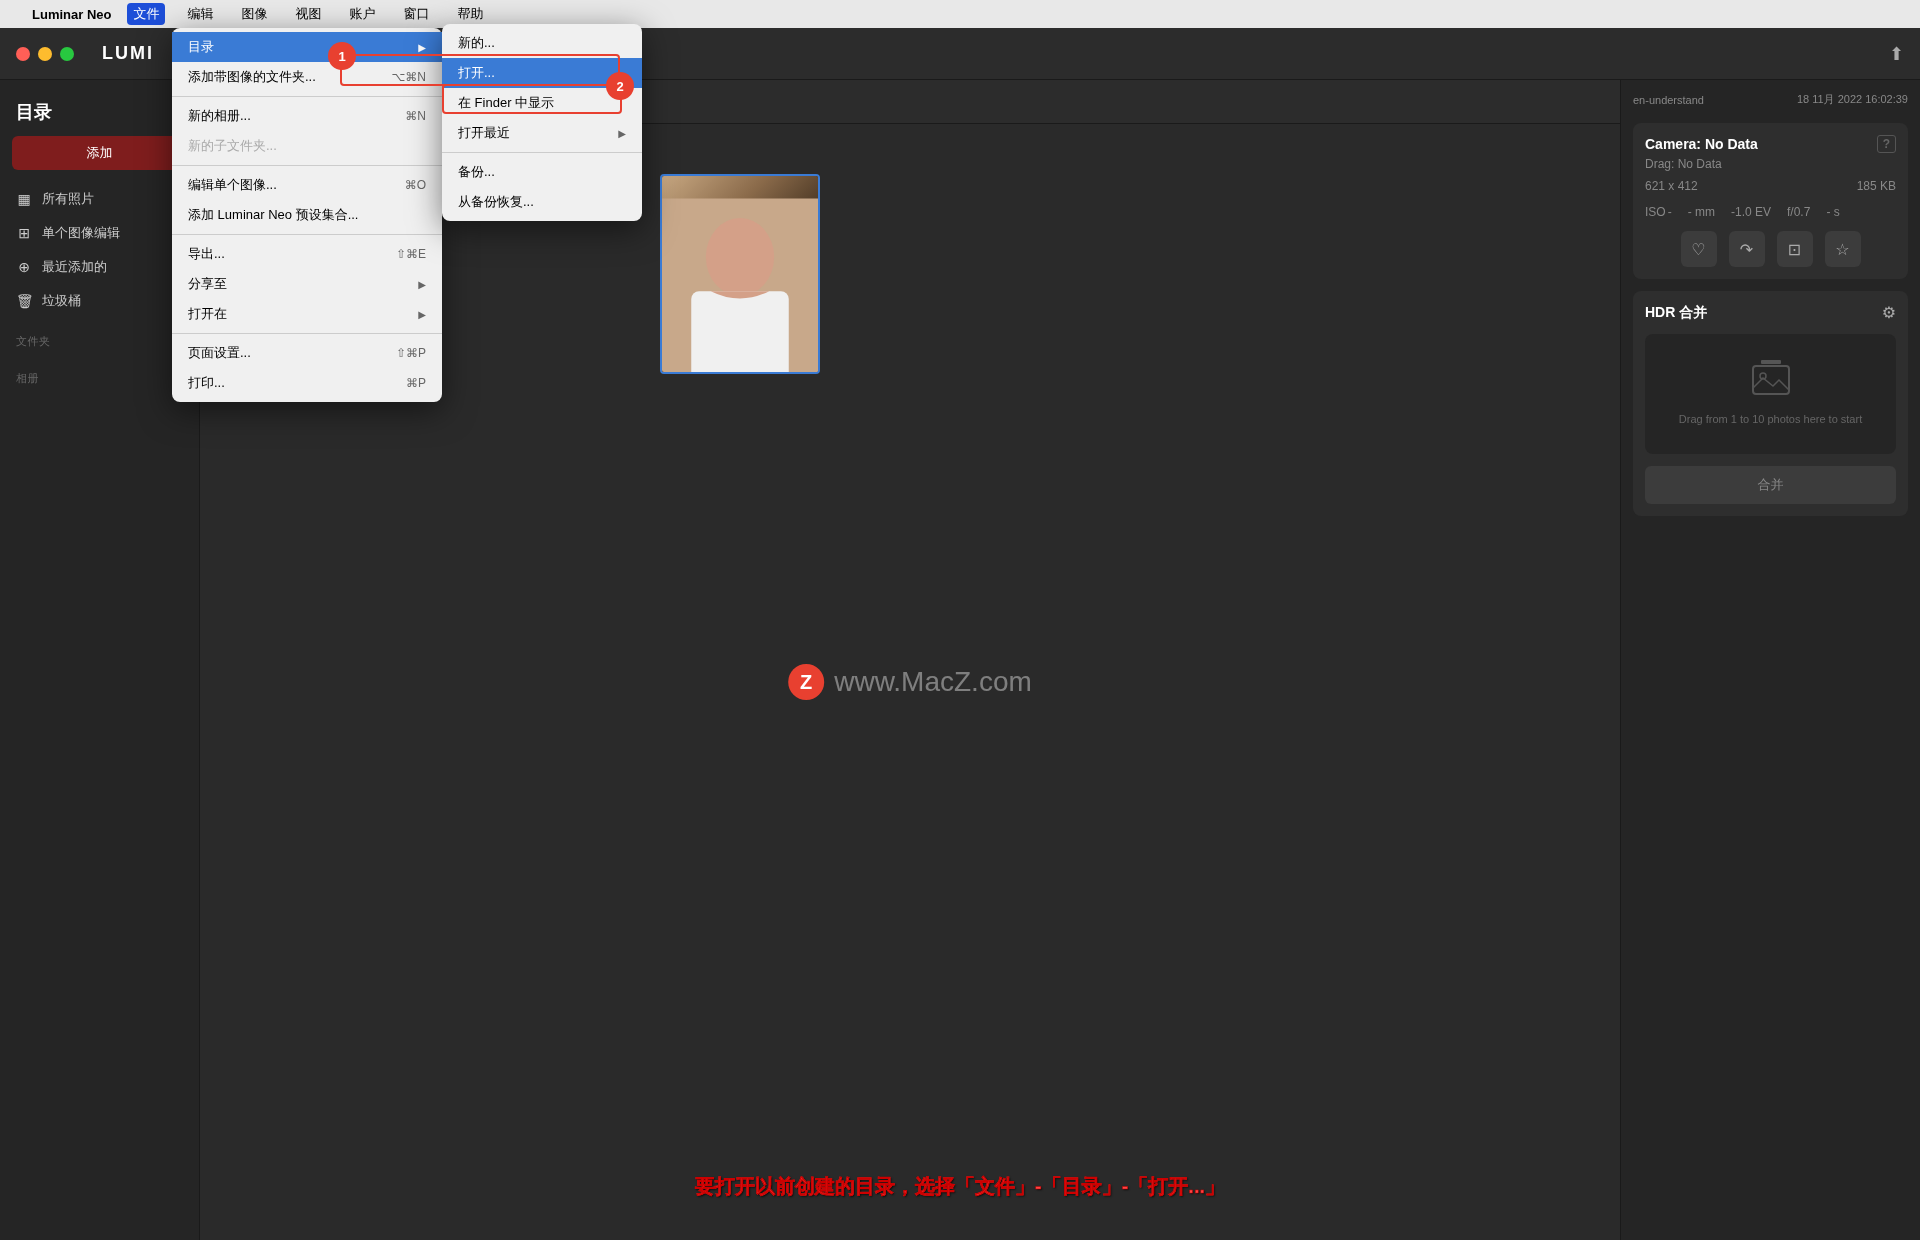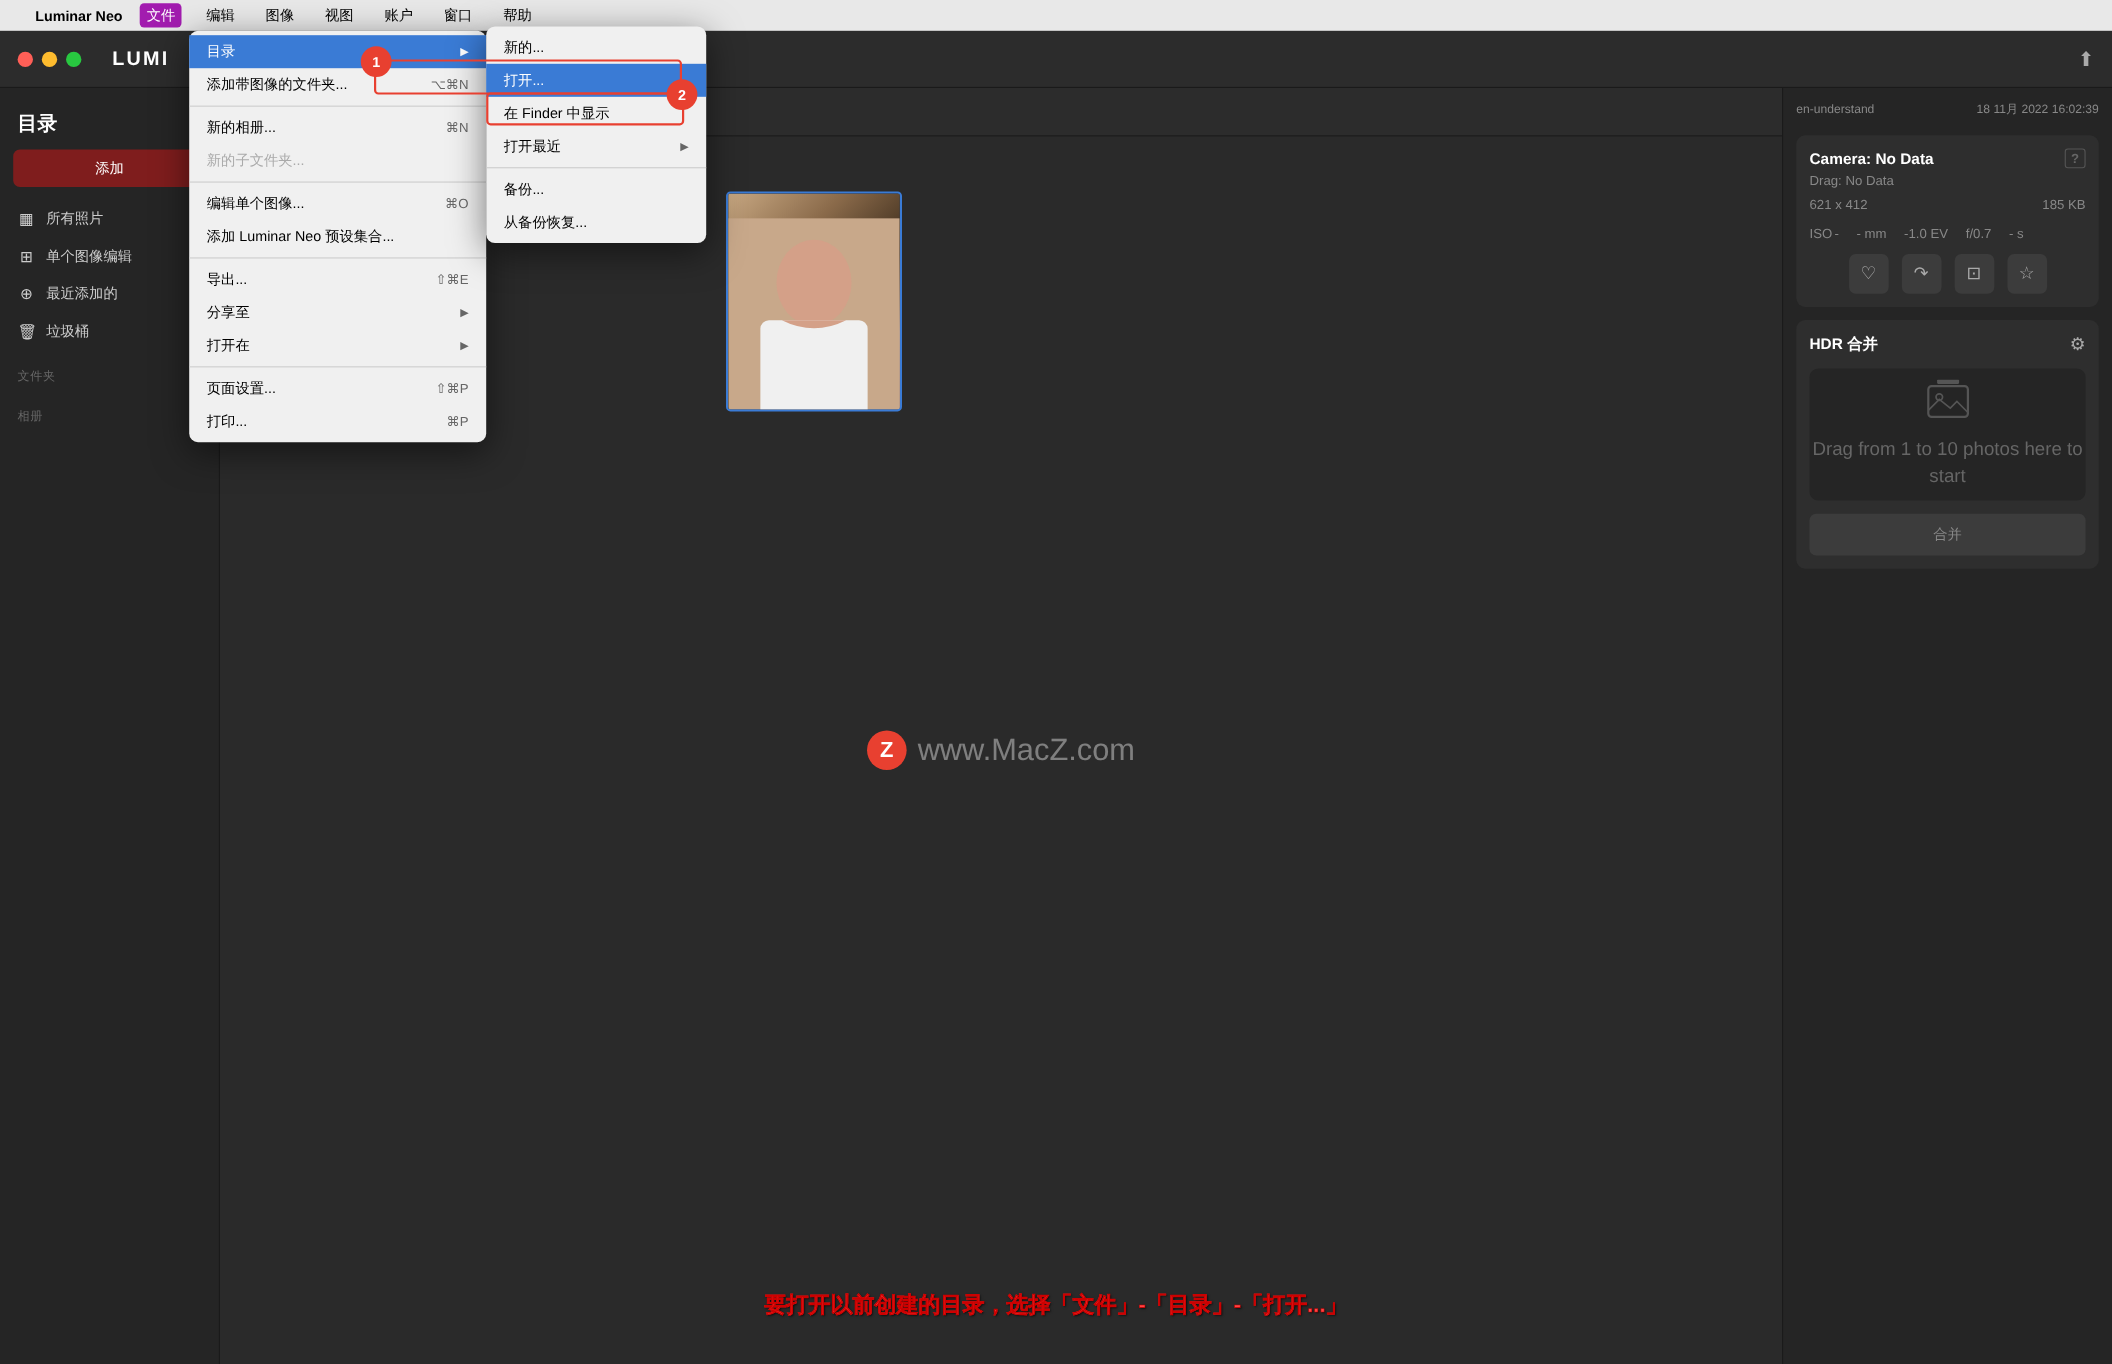--- a/index.html
+++ b/index.html
@@ -34,21 +34,21 @@
       color: #000;
     }
     .menubar-item {
       font-size: 13px;
       color: #000;
       cursor: pointer;
       padding: 2px 6px;
       border-radius: 4px;
     }
     .menubar-item.active {
-      background: #a21caf;
+      background: #1d4ed8;
       color: white;
     }
 
     
     .app-window {
       display: flex;
       flex-direction: column;
       width: 100%;
       height: calc(100% - 28px);
     }
@@ -374,21 +374,21 @@
       align-items: center;
       justify-content: center;
       gap: 8px;
       margin-bottom: 12px;
     }
     .hdr-drop-icon {
       font-size: 32px;
       color: #555;
     }
     .hdr-drop-text {
-      font-size: 17px;
+      font-size: 11px;
       color: #666;
       text-align: center;
       line-height: 1.4;
     }
     .hdr-merge-btn {
       width: 100%;
       background: #3c3c3c;
       border: none;
       border-radius: 6px;
       padding: 10px;

